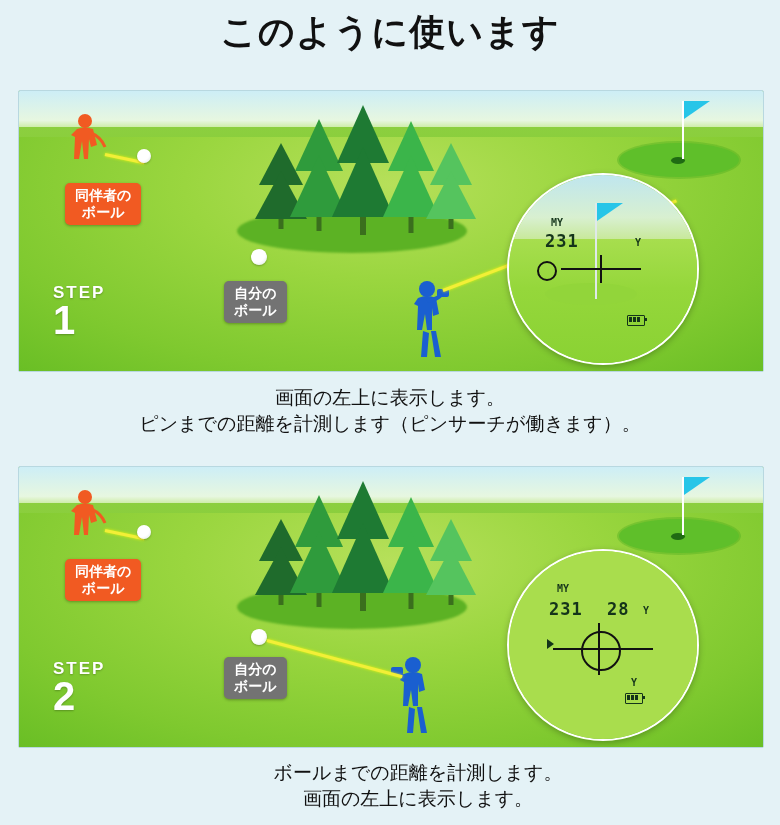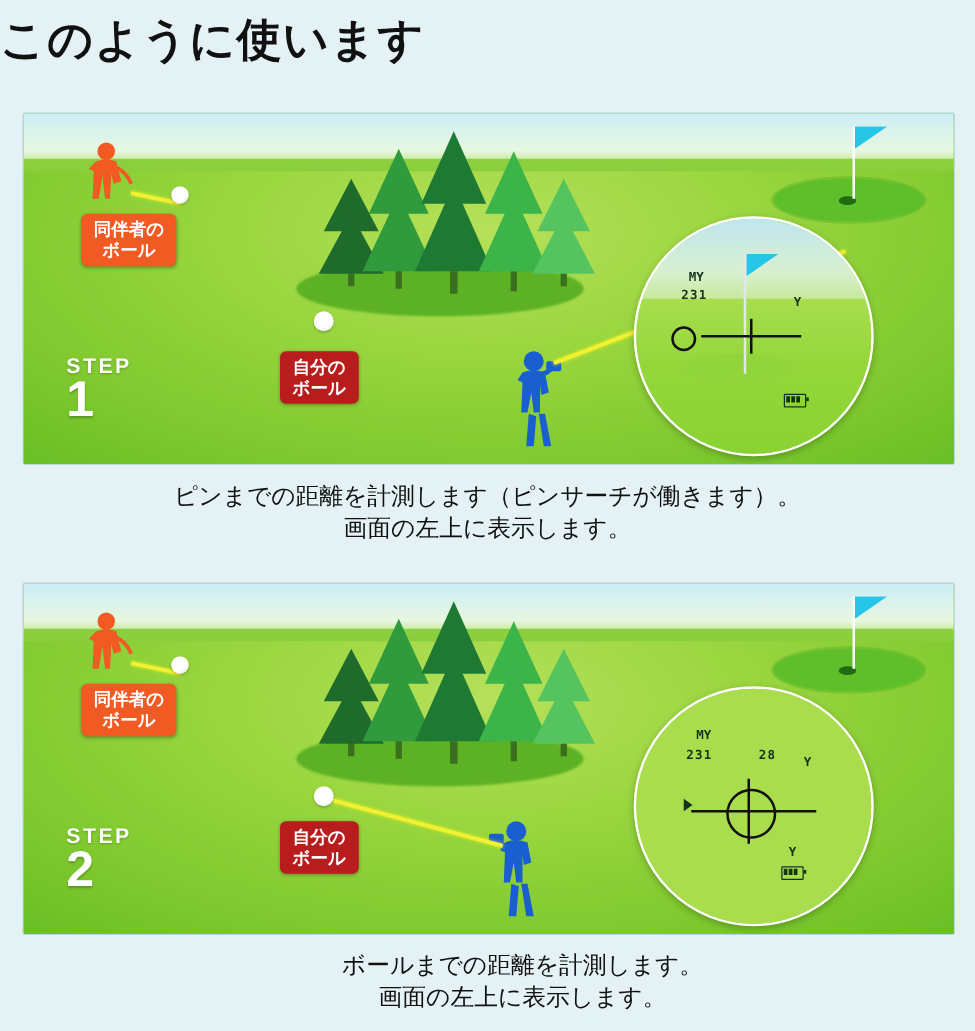--- a/index.html
+++ b/index.html
@@ -6,20 +6,21 @@
   body{
     width:780px;height:825px;
     background:#e4f2f6;
     font-family:"Liberation Sans", sans-serif;
     overflow:hidden;
   }
   .page{position:relative;width:780px;height:825px;}
 
   .main-title{
     position:absolute;top:8px;left:0;width:780px;
+    text-align:center;
     font-size:36px;font-weight:bold;color:#111;
     letter-spacing:1px;
   }
 
   .panel{
     position:absolute;left:18px;width:744px;height:280px;
     border:1px solid #b8d8e0;
     border-radius:2px;
     overflow:hidden;
     background:#8fd24a;
@@ -90,22 +91,22 @@
     transform-origin:0 50%;
     box-shadow:0 0 3px rgba(255,255,0,.8);
   }
 
   .tag{
     position:absolute;
     color:#fff;font-weight:bold;font-size:14px;line-height:17px;
     padding:4px 10px;border-radius:5px;text-align:center;
     box-shadow:0 1px 3px rgba(0,0,0,.3);
   }
-  .tag.orange{background:#f15a22;}
-  .tag.blue{background:#b91c1c;}
+  .tag.orange{background:#f15a22;margin-top:12px;}
+  .tag.blue{background:#737373;}
 
   .step{
     position:absolute;color:#fff;font-weight:bold;
     text-shadow:0 1px 2px rgba(0,0,0,.25);
   }
   .step .word{font-size:17px;letter-spacing:2px;display:block;}
   .step .num{font-size:40px;line-height:34px;display:block;}
 
   
   .scope{
@@ -127,21 +128,21 @@
   .reticle-h{position:absolute;height:2px;background:#111;}
   .reticle-v{position:absolute;width:2px;background:#111;}
   .retic-circle{
     position:absolute;border:2px solid #111;border-radius:50%;
   }
   .lcd{
     position:absolute;color:#14341a;font-family:"DejaVu Sans Mono", monospace;
     font-weight:bold;
   }
   .lcd.sm{font-size:10px;}
-  .lcd.num{font-size:10px;letter-spacing:1px;}
+  .lcd.num{font-size:17px;letter-spacing:1px;}
   .batt{
     position:absolute;width:16px;height:9px;border:1.5px solid #14341a;border-radius:1px;
   }
   .batt:after{
     content:"";position:absolute;right:-3px;top:2px;width:2px;height:3px;background:#14341a;
   }
   .batt i{position:absolute;top:1px;left:1px;width:3px;height:5px;background:#14341a;}
 
   .caption{
     position:absolute;left:0;width:780px;text-align:center;
@@ -251,22 +252,22 @@
       </div>
     </div>
 
     <div class="step" style="left:34px;top:192px;">
       <span class="word">STEP</span>
       <span class="num">1</span>
     </div>
   </div>
 
   <div class="caption cap1">
+    <div>画面の左上に表示します。</div>
     <div>ピンまでの距離を計測します（ピンサーチが働きます）。</div>
-    <div>画面の左上に表示します。</div>
   </div>
 
   <div class="panel panel2">
     <div class="sky"></div>
     <div class="ground"></div>
     <div class="fairway"></div>
 
     <div class="green-oval" style="left:600px;top:52px;width:120px;height:34px;"></div>
     <div class="hole" style="left:652px;top:66px;"></div>
     <div class="flagpole" style="left:663px;top:10px;height:58px;"></div>

